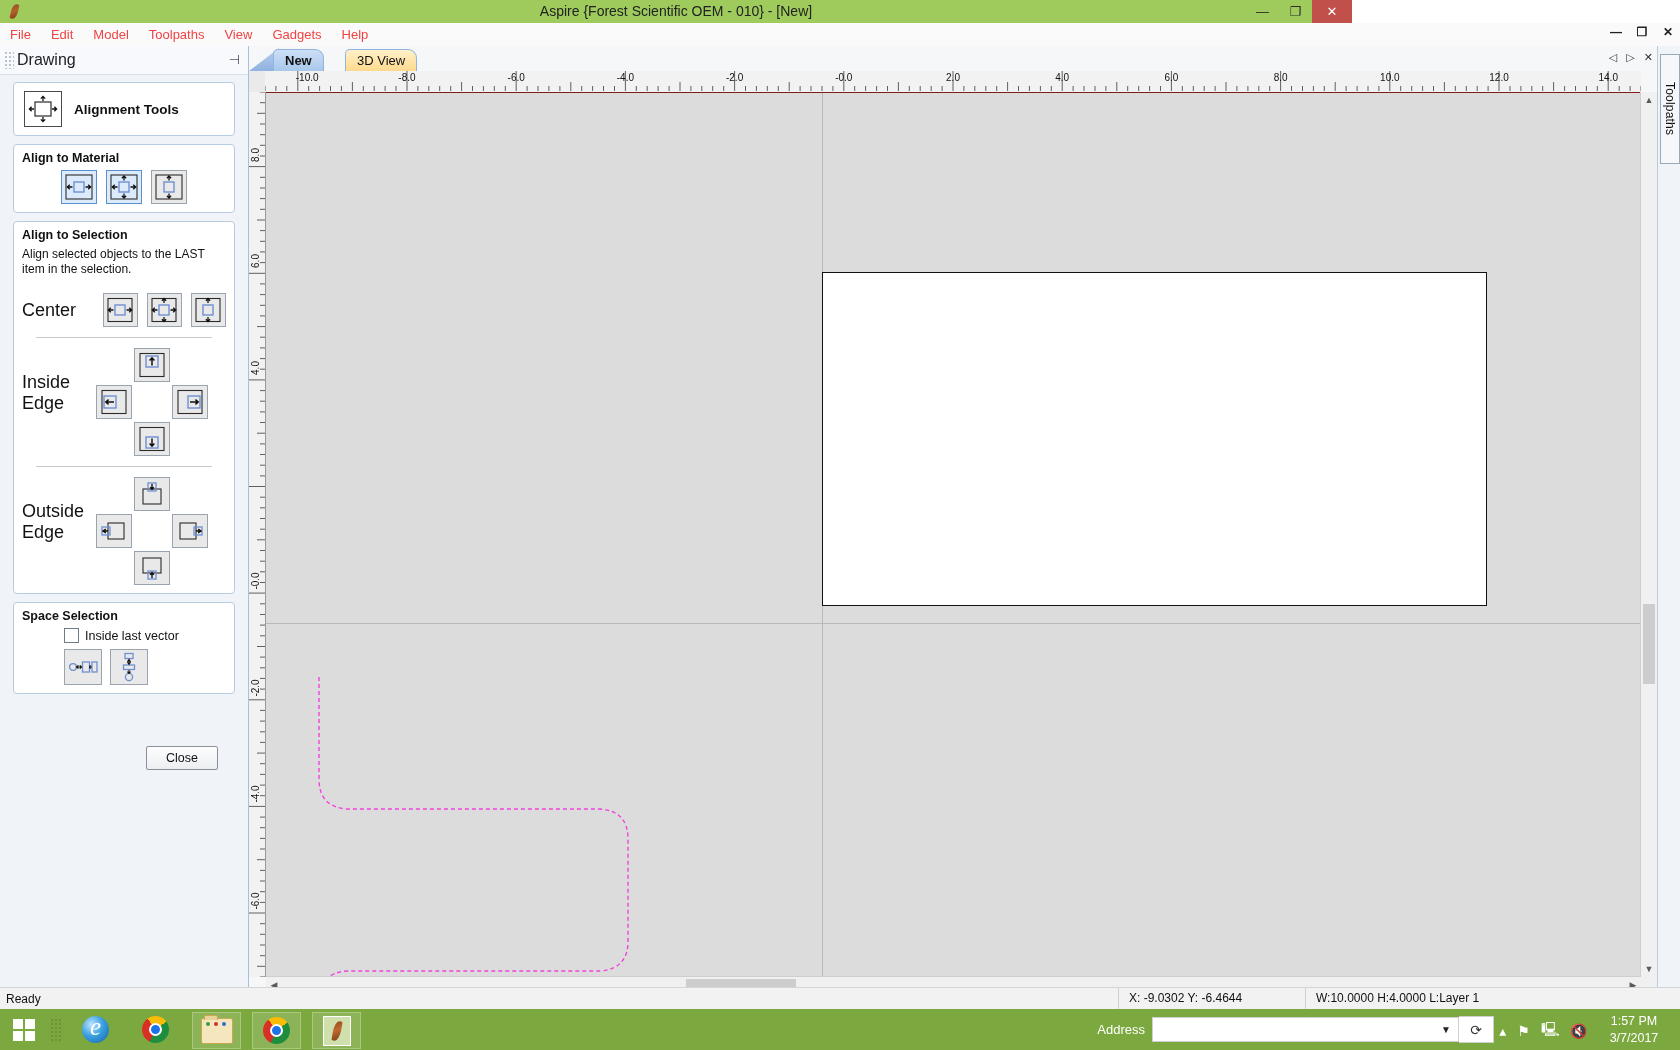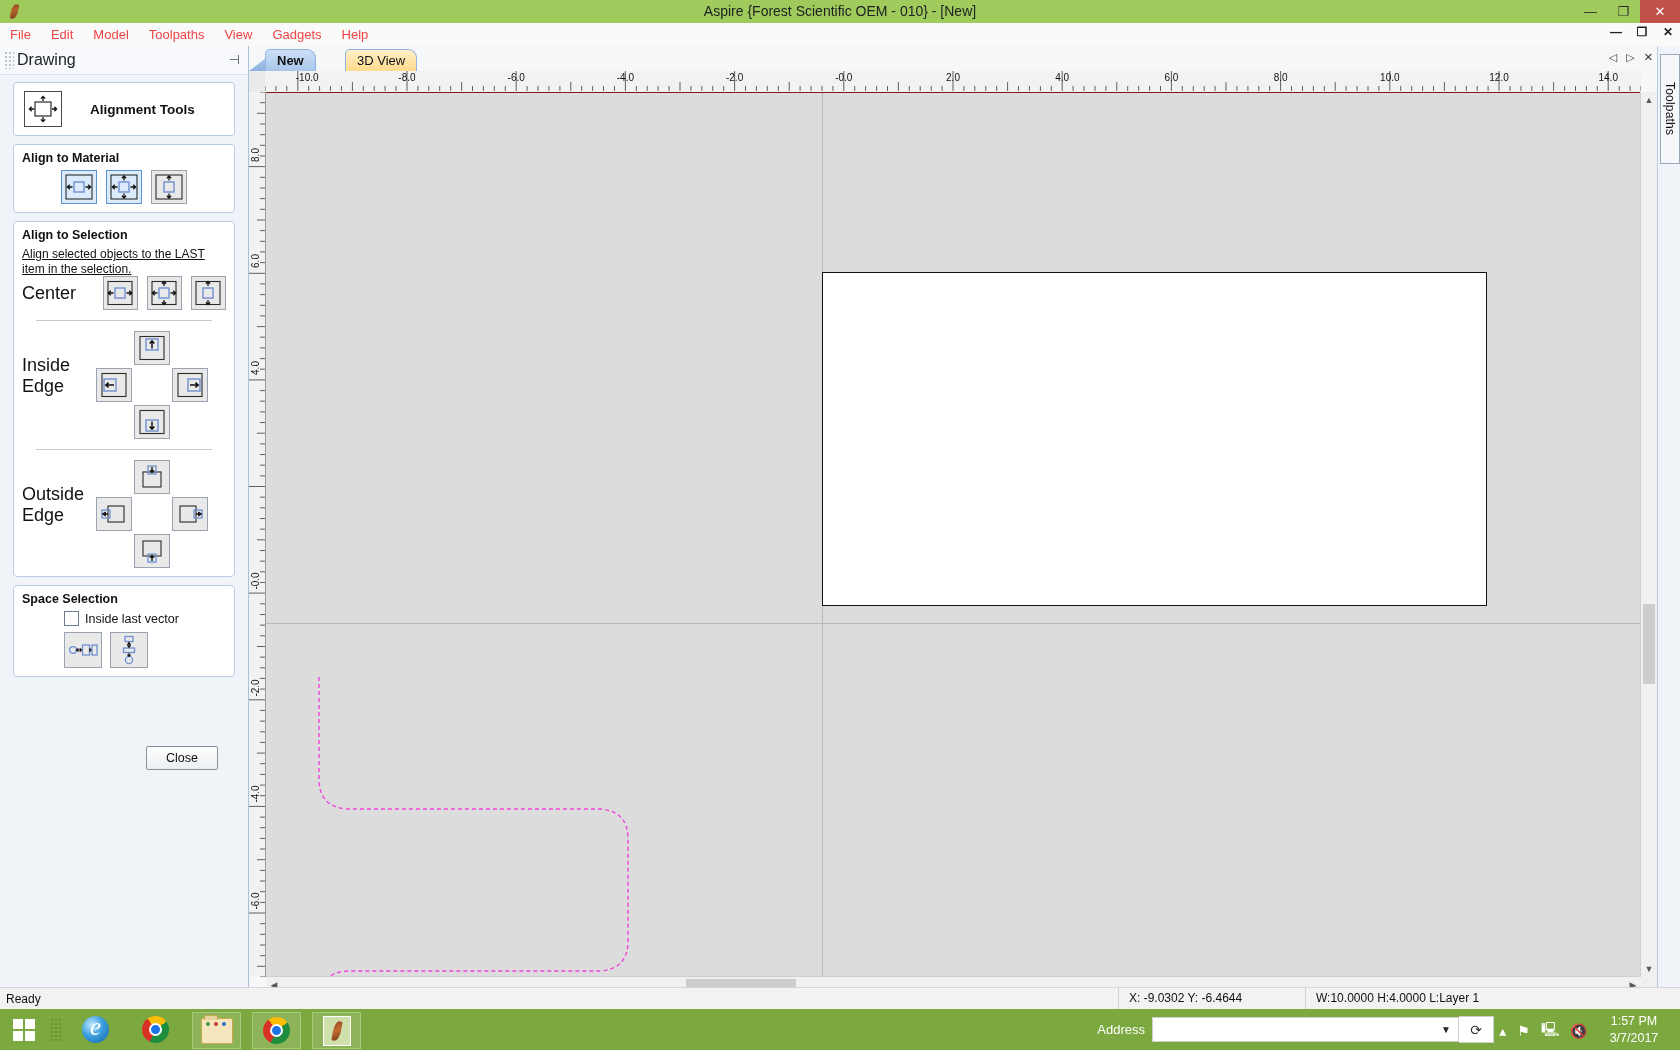--- a/index.html
+++ b/index.html
@@ -7,21 +7,21 @@
     width:1680px;height:1050px;overflow:hidden;
     font-family:"Liberation Sans", sans-serif;
     font-size:13px;color:#1a1a1a;
     background:#fff;
     -webkit-font-smoothing:antialiased;
   }
   .app{position:relative;width:1680px;height:1050px;}
 
   
   .titlebar{
-    position:absolute;left:0;top:0;width:1680px;height:23px;
+    position:absolute;left:0;top:0;width:1352px;height:23px;
     background:#9ecb5c;
     display:flex;align-items:center;
   }
   .titlebar .tb-icon{width:22px;height:22px;margin-left:4px;position:relative;}
   .leaf{
     position:absolute;left:7px;top:3px;width:7px;height:15px;
     background:linear-gradient(150deg,#8f4a22 0%,#b5622c 45%,#7a3c18 100%);
     border-radius:60% 10% 60% 10%;
     transform:rotate(12deg);
   }
@@ -61,23 +61,23 @@
   .lp-title{font-size:16px;color:#20242a;margin-left:3px;}
   .lp-pin{position:absolute;right:8px;top:6px;font-size:13px;color:#4a5663;}
 
   .lp-body{position:absolute;left:0;right:0;top:28px;bottom:28px;overflow:hidden;}
 
   .grp{
     margin:8px 13px 0 13px;background:#fff;border:1px solid #b9cbe0;border-radius:4px;
     padding:6px 8px 8px 8px;position:relative;
   }
   .grp-title{font-weight:bold;font-size:12.5px;color:#111;margin-bottom:5px;}
-  .grp-desc{font-size:12px;color:#111;line-height:1.22;margin-bottom:0;text-decoration:underline;}
-
-  .align-head{display:flex;align-items:center;gap:28px;padding:4px 2px;}
+  .grp-desc{font-size:12px;color:#111;line-height:1.22;margin-bottom:17px;}
+
+  .align-head{display:flex;align-items:center;gap:12px;padding:4px 2px;}
   .align-head .lbl{font-weight:bold;font-size:13.5px;color:#111;}
 
   
   .ibtn{
     width:36px;height:34px;border:1px solid #9aa4b0;background:#e9e9e9;
     display:inline-flex;align-items:center;justify-content:center;
     box-sizing:border-box;position:relative;
   }
   .ibtn.sel{border:1px solid #5a8fd0;background:#dcebfb;}
   .ibtn.plain{border:1px solid #4a4a4a;background:#fff;width:38px;height:36px;}
@@ -131,21 +131,21 @@
   .main{position:absolute;left:249px;top:46px;right:23px;bottom:41px;background:#f6f7f9;}
 
   .tabstrip{position:relative;height:25px;background:#f6f7f9;}
   .tabwedge{position:absolute;left:0;top:2px;width:30px;height:23px;
     background:linear-gradient(#b9cff0,#8fb2e0);clip-path:polygon(100% 0,100% 100%,0 100%);}
   .vtab{
     position:absolute;top:3px;height:22px;line-height:22px;padding:0 11px;
     border:1px solid #8fb4dd;border-bottom:none;border-radius:5px 9px 0 0;
     font-size:13px;color:#111;
   }
-  .vtab.new{left:16px;background:linear-gradient(#ccdff6,#a7c6ea);font-weight:bold;}
+  .vtab.new{left:24px;background:linear-gradient(#ccdff6,#a7c6ea);font-weight:bold;}
   .vtab.v3d{left:96px;background:linear-gradient(#fff0c9,#ffd98a);}
   .tabnav{position:absolute;right:4px;top:5px;display:flex;gap:9px;font-size:11px;color:#333;}
 
   
   .hruler{
     position:absolute;left:16px;right:16px;top:25px;height:21px;
     background:#f2f2f2;border-bottom:3px solid #7f1d1d;overflow:hidden;text-align:center;
   }
   .vruler{
     position:absolute;left:0;top:46px;bottom:32px;width:16px;

